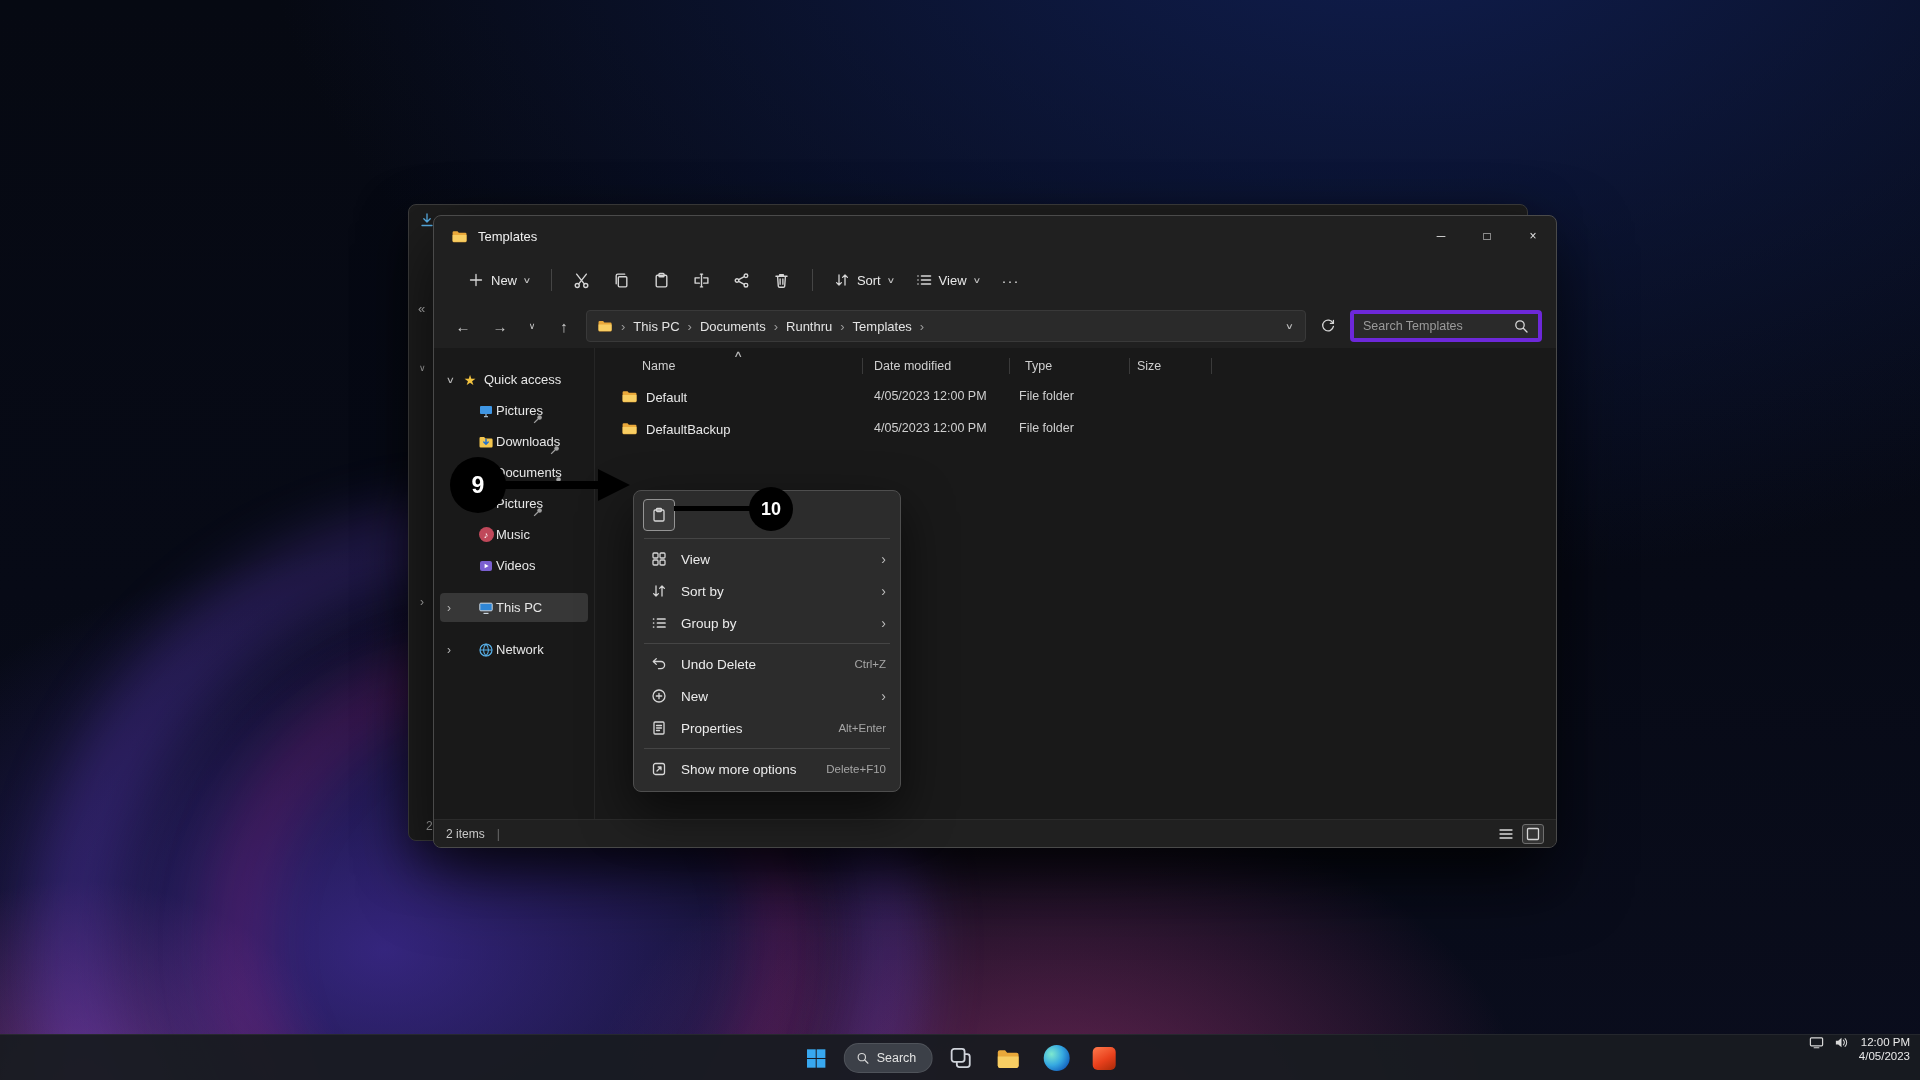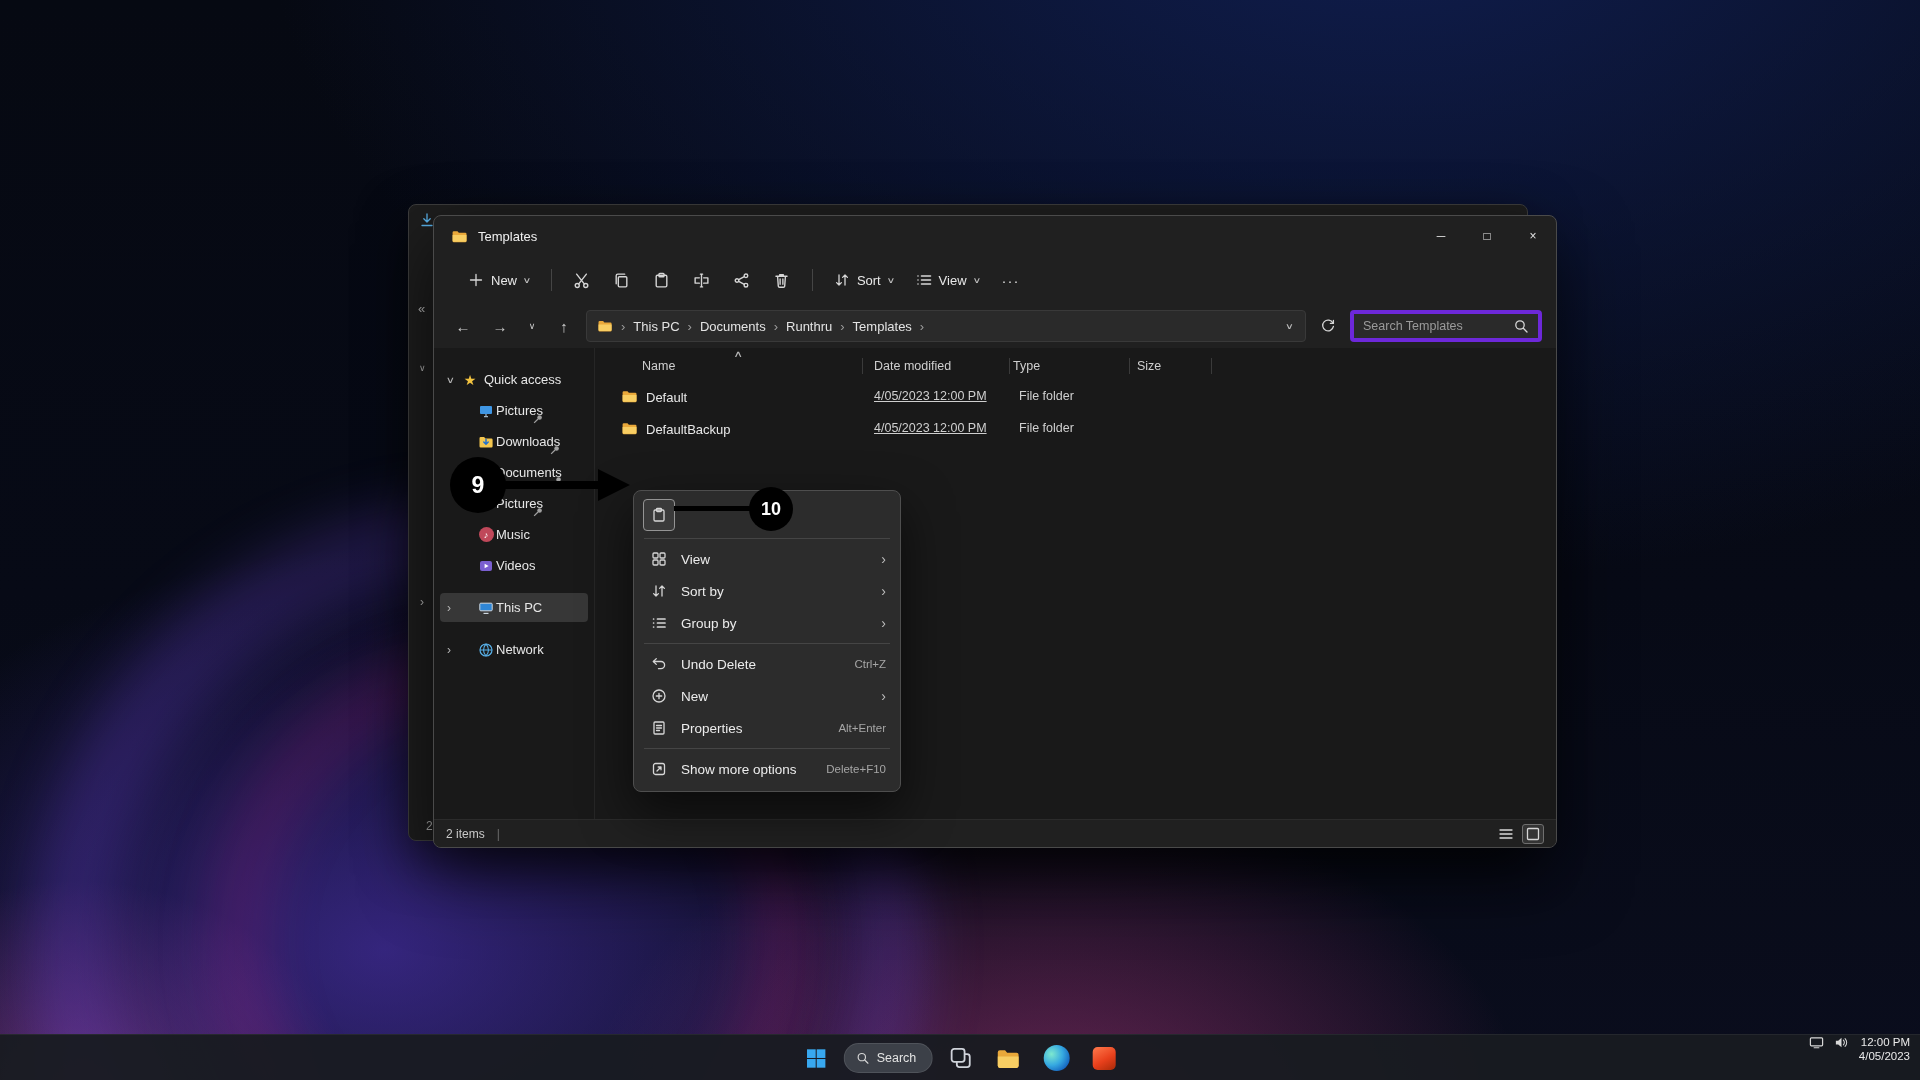--- a/index.html
+++ b/index.html
@@ -77,28 +77,28 @@
   .sgap{height:11px;}
   .srow.sel::before{content:"";position:absolute;inset:1px 6px;background:#373737;border-radius:4px;z-index:0;}
   .srow>*{position:relative;z-index:1;}
   .srow .sic,.srow .exp,.srow .pin{z-index:1;}
   .vsep{width:1px;background:#262626;flex:none;}
 
   .filearea{flex:1;position:relative;padding-top:4px;min-width:0;}
   .cols{position:relative;display:grid;grid-template-columns:267px 147px 120px 90px 1fr;height:28px;align-items:center;color:#cfcfcf;font-size:12.5px;}
   .c-name{padding-left:47px;}
   .c-date{padding-left:12px;}
-  .c-type{padding-left:4px;}
+  .c-type{padding-left:16px;}
   .c-size{padding-left:8px;}
   .colsep{position:absolute;top:6px;width:1px;height:16px;background:#3a3a3a;}
   .cs1{left:267px;} .cs2{left:414px;} .cs3{left:534px;} .cs4{left:616px;}
   .sortcaret{position:absolute;left:140px;top:-3px;font-size:9px;color:#b5b5b5;transform:scaleX(1.5);}
   .frow{display:grid;grid-template-columns:267px 147px 120px 90px 1fr;height:32px;align-items:center;font-size:13px;color:#e8e8e8;border-radius:4px;}
   .fname{display:flex;align-items:flex-end;gap:8px;padding-left:26px;min-width:0;}
-  .fdate{padding-left:12px;color:#cfcfcf;font-size:12.5px;text-decoration:underline;}
+  .fdate{padding-left:12px;color:#cfcfcf;font-size:12.5px;}
   .ftype{padding-left:10px;color:#cfcfcf;font-size:12.5px;}
   .fsize{padding-left:8px;color:#cfcfcf;font-size:12.5px;}
 
   .sbar{position:absolute;left:0;right:0;bottom:0;height:28px;display:flex;align-items:center;padding:0 12px;font-size:12px;color:#c9c9c9;background:#202020;border-top:1px solid #2b2b2b;}
   .sbar .pipe{margin-left:12px;color:#6a6a6a;}
   .viewtoggles{margin-left:auto;display:flex;gap:5px;align-items:center;}
   .vt{width:22px;height:20px;display:flex;align-items:center;justify-content:center;border-radius:3px;}
   .vt.active{border:1px solid #6f6f6f;background:#343434;}
 
   

